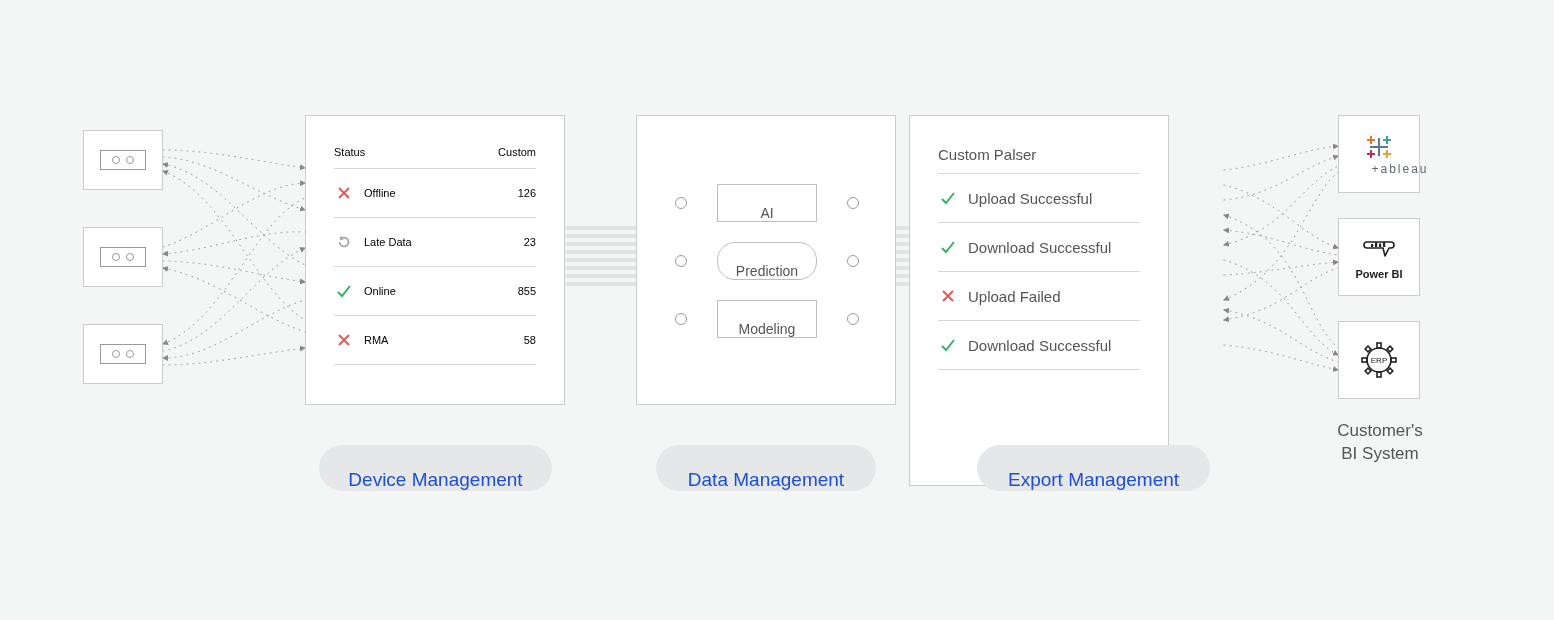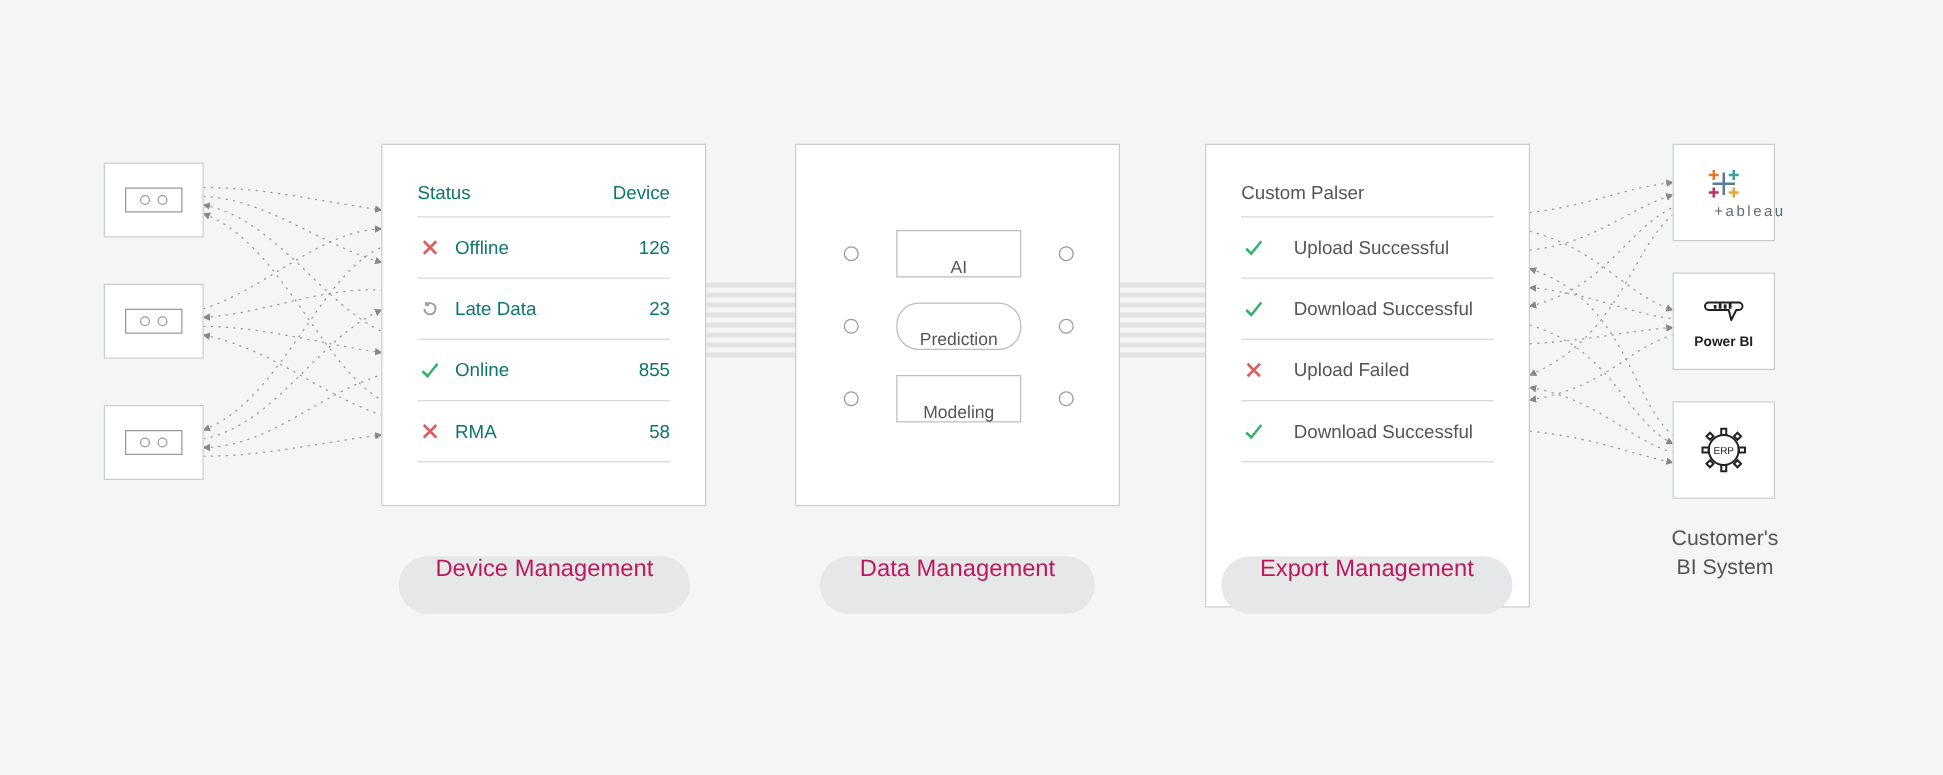--- a/index.html
+++ b/index.html
@@ -53,22 +53,22 @@
   .panel {
     position: absolute;
     background: #fff;
     border: 1px solid #ccc;
     box-sizing: border-box;
   }
 
   
   .dm-content {
     padding: 24px 28px 10px 28px;
-    font-size: 15px;
-    color: #0f766e;
+    font-size: 11px;
+    color: #000000;
   }
   .dm-head {
     display: flex;
     justify-content: space-between;
     padding: 6px 0 10px 0;
     border-bottom: 1px solid #d8d8d8;
   }
   .dm-row {
     display: flex;
     align-items: center;
@@ -119,38 +119,37 @@
   }
   .ep-title {
     padding: 6px 0 10px 0;
     border-bottom: 1px solid #d8d8d8;
   }
   .ep-row {
     display: flex;
     align-items: center;
     padding: 14px 0;
     border-bottom: 1px solid #d8d8d8;
-    gap: 12px;
   }
   .ep-row .ico {
     width: 20px; height: 20px; display: inline-flex; align-items: center; justify-content: center;
     margin-right: 10px;
   }
 
   
   .chip {
     position: absolute;
     height: 46px;
     background: #e5e7e8;
     border-radius: 23px;
     display: flex;
-    align-items: flex-start;
+    align-items: flex-end;
     justify-content: center;
     font-size: 19px;
-    color: #be185d;
+    color: #1d4ed8;
   }
 
   
   .bi-box {
     position: absolute;
     width: 82px;
     height: 78px;
     background: #fff;
     border: 1px solid #ccc;
     box-sizing: border-box;
@@ -288,21 +287,21 @@
     <div class="device-inner">
         <span class="dot"></span>
         <span class="dot"></span>
       </div>
   </div>
 
   <div class="panel" style="left:305px; top:115px; width:260px; height:290px;">
     <div class="dm-content">
       <div class="dm-head">
         <span>Status</span>
-        <span>Device</span>
+        <span>Custom</span>
       </div>
 
       <div class="dm-row">
         <span class="ico cross">
           <svg width="14" height="14" viewBox="0 0 14 14" stroke-width="2" fill="none">
               <path d="M2,2 L12,12 M12,2 L2,12"></path>
             </svg>
         </span>
         <span class="label">Offline</span>
         <span class="count">126</span>
@@ -355,21 +354,21 @@
       <span>AI</span>
     </div>
     <div class="node-box" style="left:80px; top:126px; width:100px; height:38px;border-radius:18px;">
       <span>Prediction</span>
     </div>
     <div class="node-box" style="left:80px; top:184px; width:100px; height:38px;">
       <span>Modeling</span>
     </div>
   </div>
 
-  <div class="panel" style="left:964px; top:115px; width:260px; height:371px;">
+  <div class="panel" style="left:909px; top:115px; width:260px; height:371px;">
     <div class="ep-content">
       <div class="ep-title">Custom Palser</div>
 
       <div class="ep-row">
         <span class="ico check">
           <svg width="16" height="16" viewBox="0 0 16 16" stroke-width="2" fill="none">
               <path d="M2,9 L6,13 L14,3"></path>
             </svg>
         </span>
         <span>Upload Successful</span>

